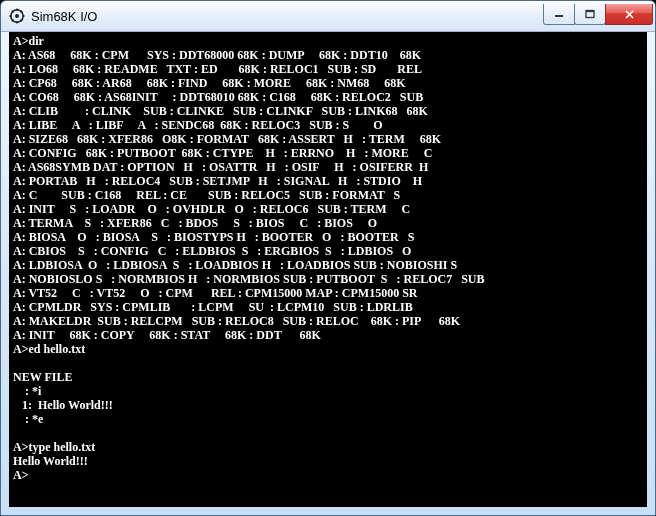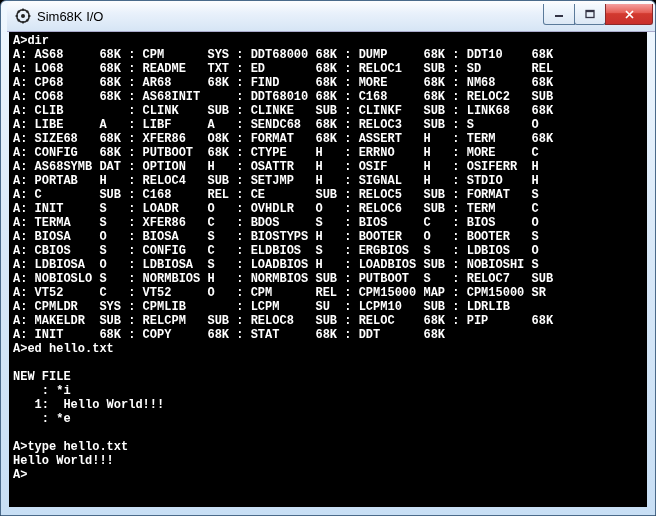--- a/index.html
+++ b/index.html
@@ -12,21 +12,20 @@
     background: #000;
   }
   .window {
     width: 656px;
     height: 516px;
     background: linear-gradient(to bottom, #f0f8ff 0%, #d8e8f8 50%, #c8dff5 100%);
     border: 1px solid #4a6a8a;
     border-radius: 6px 6px 0 0;
     box-sizing: border-box;
     position: relative;
-    padding-left: 6px;
   }
   .titlebar {
     height: 30px;
     display: flex;
     align-items: center;
     padding: 0 2px 0 8px;
     background: linear-gradient(to bottom, #fdfdfe 0%, #e9f1fb 40%, #d6e5f5 100%);
     border-bottom: 1px solid #aac;
     border-radius: 6px 6px 0 0;
   }
@@ -72,21 +71,21 @@
   }
   .win-btn.close svg path { stroke: #fff; }
   .terminal {
     position: absolute;
     top: 31px;
     left: 8px;
     right: 8px;
     bottom: 8px;
     background: #000;
     color: #fff;
-    font-family: Liberation Mono, monospace;
+    font-family: Liberation Serif, serif;
     font-size: 12px;
     line-height: 14px;
     padding: 2px 4px;
     box-sizing: border-box;
     white-space: pre;
     overflow: hidden;
     font-weight: bold;
     letter-spacing: 0;
   }
 </style>

